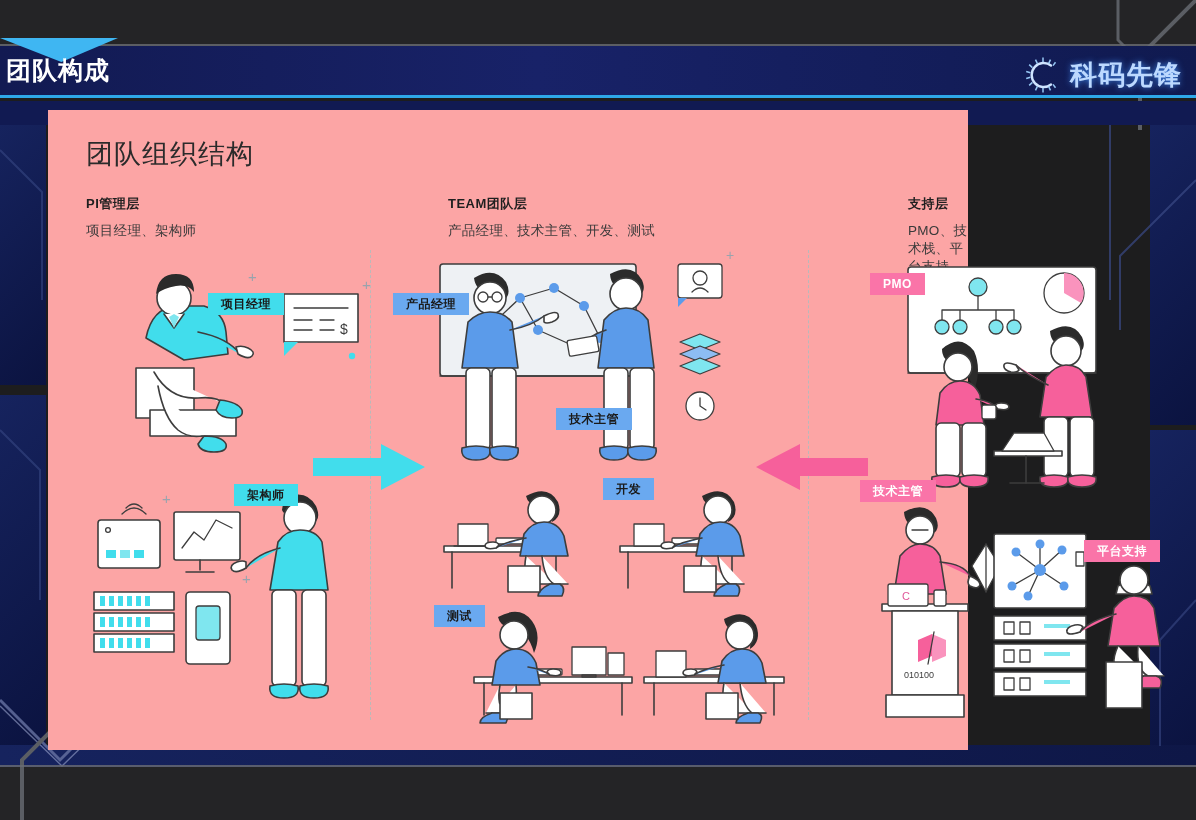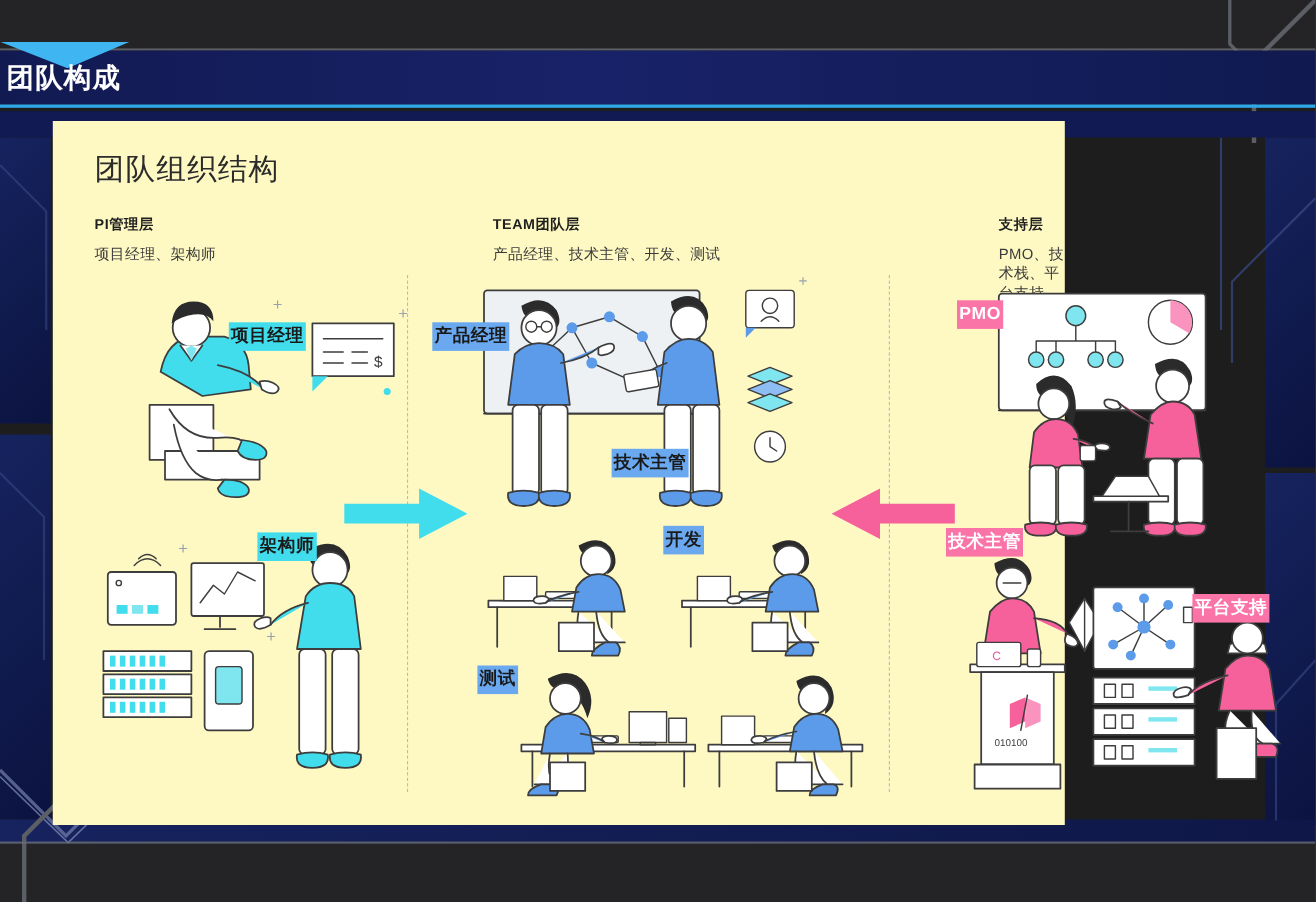--- a/index.html
+++ b/index.html
@@ -39,39 +39,39 @@
   #logo-mark { width: 38px; height: 38px; position: relative; }
   #logo-text {
     font-size: 27px; font-weight: 700; color: #bcd9ff; letter-spacing: 1px;
     text-shadow: 0 0 6px rgba(70,150,255,.9);
     font-family: "Liberation Sans","DejaVu Sans",sans-serif;
   }
 
   
   #card {
     position: absolute; left: 48px; top: 110px; width: 920px; height: 640px;
-    background: #fef9c3;
+    background: #fca5a5;
   }
   #card-title {
     position: absolute; left: 38px; top: 26px;
     font-size: 27px; font-weight: 500; color: #2b2b2b; letter-spacing: 1px;
   }
 
   .col-head { position: absolute; }
   .col-head .h { font-size: 13px; font-weight: 700; color: #1f1f1f; letter-spacing: .5px; }
   .col-head .s { font-size: 13.5px; color: #3a3a3a; margin-top: 9px; letter-spacing: .3px; }
 
   .vdivider {
     position: absolute; width: 0; border-left: 1px dashed #b9b9b9; top: 80px; height: 530px;
   }
 
   
   .badge {
-    position: absolute; font-size: 16px; font-weight: 700; color: #1a1a1a;
-    padding: 5px 2px; white-space: nowrap; letter-spacing: .5px; line-height: 1;
+    position: absolute; font-size: 12px; font-weight: 700; color: #1a1a1a;
+    padding: 5px 13px; white-space: nowrap; letter-spacing: .5px; line-height: 1;
   }
   .badge.cy { background: #41ddec; }
   .badge.bl { background: #6aa9f0; }
   .badge.pk { background: #fa74a8; color: #ffffff; }
 
   
   .arrow { position: absolute; }
 
   svg { display: block; overflow: visible; }
   .ln { fill: none; stroke: #3d3d3d; stroke-width: 1.6; stroke-linecap: round; stroke-linejoin: round; }
@@ -115,20 +115,44 @@
     <polyline points="1196,600 1160,640 1160,746" fill="none" stroke="#3b4a86" stroke-width="2" opacity=".6"></polyline>
     <rect x="0" y="44" width="1196" height="2" fill="#6a6d73" opacity=".8"></rect>
     <rect x="0" y="765" width="1196" height="2" fill="#6a6d73" opacity=".8"></rect>
   </svg>
 
   <div id="hdr-under"></div>
   <div id="hdr"></div>
   <div id="notch-tri2"></div>
   <div id="hdr-title">团队构成</div>
 
+  <div id="logo">
+    <div id="logo-mark">
+      <svg width="38" height="38" viewBox="0 0 38 38">
+        <g stroke="#cfe4ff" stroke-width="2.4" fill="none" stroke-linecap="round">
+          <path d="M27 9.5 A12 12 0 1 0 27 28.5"></path>
+        </g>
+        <g stroke="#9fd2ff" stroke-width="1.5" opacity=".95">
+          <line x1="19" y1="1.5" x2="19" y2="6"></line>
+          <line x1="26.5" y1="3.6" x2="24.6" y2="7.6"></line>
+          <line x1="11.5" y1="3.6" x2="13.4" y2="7.6"></line>
+          <line x1="5.2" y1="8.6" x2="8.4" y2="11.6"></line>
+          <line x1="2.2" y1="15.6" x2="6.4" y2="16.7"></line>
+          <line x1="2.2" y1="22.4" x2="6.4" y2="21.3"></line>
+          <line x1="5.2" y1="29.4" x2="8.4" y2="26.4"></line>
+          <line x1="11.5" y1="34.4" x2="13.4" y2="30.4"></line>
+          <line x1="19" y1="36.5" x2="19" y2="32"></line>
+          <line x1="26.5" y1="34.4" x2="24.6" y2="30.4"></line>
+          <line x1="31.5" y1="6.2" x2="29" y2="9.6"></line>
+          <line x1="31.5" y1="31.8" x2="29" y2="28.4"></line>
+        </g>
+      </svg>
+    </div>
+    <div id="logo-text">科码先锋</div>
+  </div>
 
   <div id="card">
 
     <div id="card-title">团队组织结构</div>
 
     <div class="col-head" style="left:38px;top:85px;">
       <div class="h">PI管理层</div>
       <div class="s">项目经理、架构师</div>
     </div>
     <div class="col-head" style="left:400px;top:85px;">

